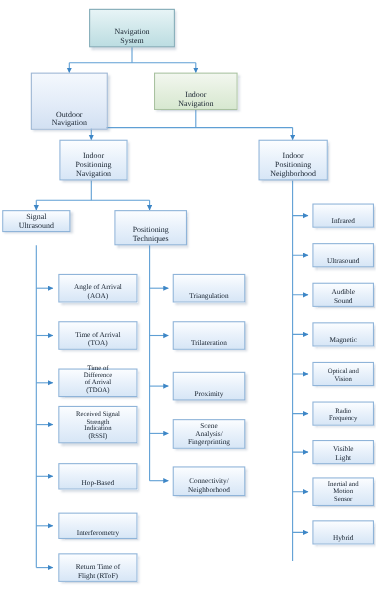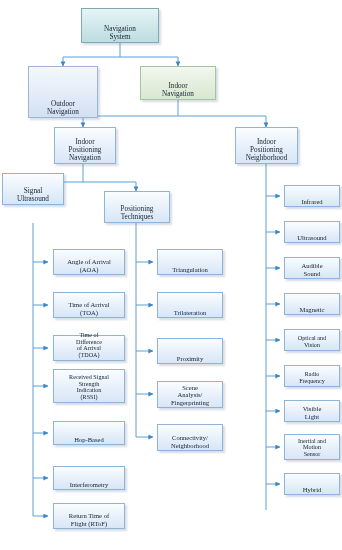--- a/index.html
+++ b/index.html
@@ -128,21 +128,21 @@
   </div>
 
   <div class="node fs7" style="left:235px;top:127px;width:63px;height:37px;">
     <div>
       <span>Indoor</span>
       <span>Positioning</span>
       <span>Neighborhood</span>
     </div>
   </div>
 
-  <div class="node fs7" style="left:2px;top:173px;width:62px;height:32px;">
+  <div class="node fs7" style="left:2px;top:191px;width:62px;height:20px;">
     <div>
       <span>Signal</span>
       <span>Ultrasound</span>
     </div>
   </div>
 
   <div class="node fs7" style="left:104px;top:191px;width:66px;height:32px;">
     <div>
       <span>Positioning</span>
       <span>Techniques</span>

